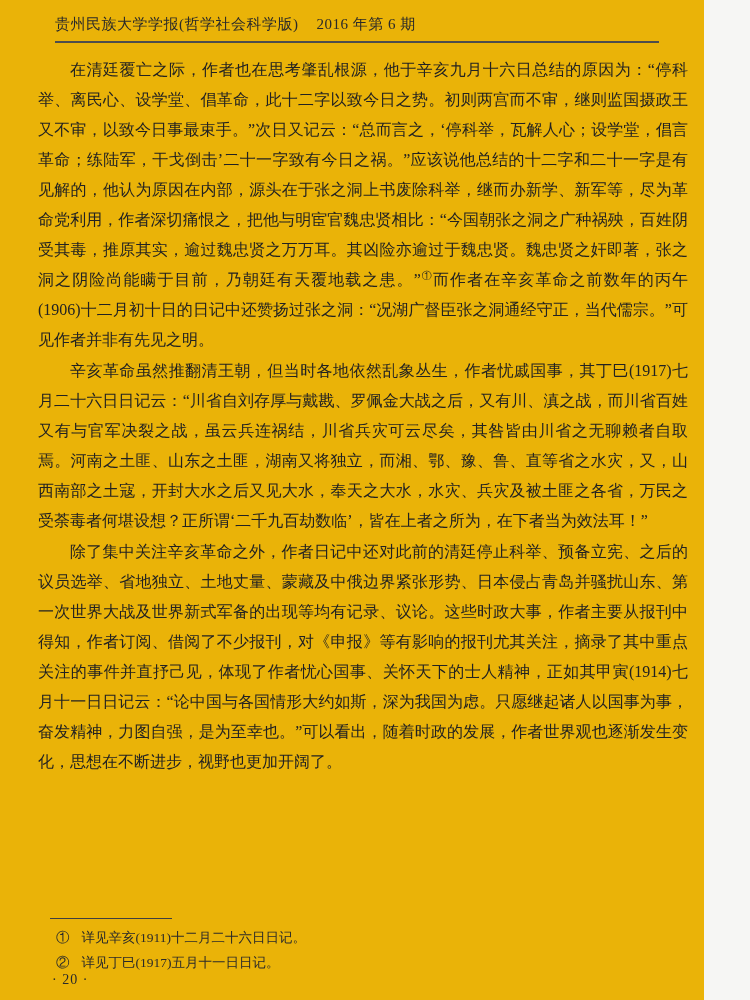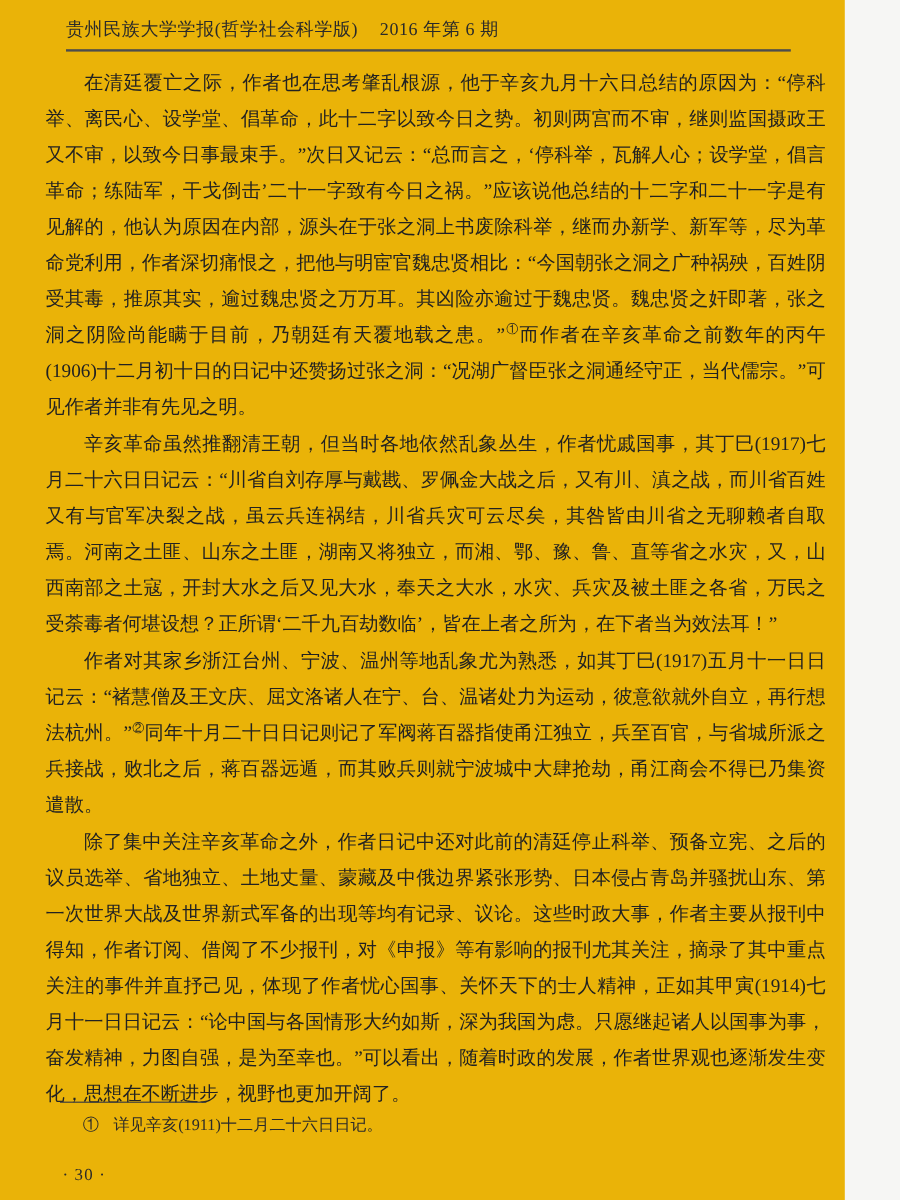--- a/index.html
+++ b/index.html
@@ -51,21 +51,21 @@
   }
   .footnote-rule{
     position:absolute;
     left:50px;top:918px;
     width:122px;
     border-top:1.5px solid #3f3f3f;
     height:0;
   }
   .footnotes{
     position:absolute;
-    left:55px;top:925px;
+    left:42px;top:925px;
     width:650px;
     font-size:13.5px;
     line-height:25px;
     color:#2a2a2a;
   }
   .footnote{white-space:nowrap;}
   .footnote .fn-marker{
     display:inline-block;
     margin-left:14px;
     margin-right:12px;
@@ -85,27 +85,29 @@
 
   <div class="running-head">
     <span>贵州民族大学学报(哲学社会科学版)</span><span class="issue">2016 年第 6 期</span>
   </div>
 
   <div class="header-rule"></div>
 
   <div class="body-text">
     <p><span>在清廷覆亡之际，作者也在思考肇乱根源，他于辛亥九月十六日总结的原因为：“停科举、离民心、设学堂、倡革命，此十二字以致今日之势。初则两宫而不审，继则监国摄政王又不审，以致今日事最束手。”次日又记云：“总而言之，‘停科举，瓦解人心；设学堂，倡言革命；练陆军，干戈倒击’二十一字致有今日之祸。”应该说他总结的十二字和二十一字是有见解的，他认为原因在内部，源头在于张之洞上书废除科举，继而办新学、新军等，尽为革命党利用，作者深切痛恨之，把他与明宦官魏忠贤相比：“今国朝张之洞之广种祸殃，百姓阴受其毒，推原其实，逾过魏忠贤之万万耳。其凶险亦逾过于魏忠贤。魏忠贤之奸即著，张之洞之阴险尚能瞒于目前，乃朝廷有天覆地载之患。”</span><sup class="fn-ref">①</sup><span>而作者在辛亥革命之前数年的丙午(1906)十二月初十日的日记中还赞扬过张之洞：“况湖广督臣张之洞通经守正，当代儒宗。”可见作者并非有先见之明。</span></p>
     <p><span>辛亥革命虽然推翻清王朝，但当时各地依然乱象丛生，作者忧戚国事，其丁巳(1917)七月二十六日日记云：“川省自刘存厚与戴戡、罗佩金大战之后，又有川、滇之战，而川省百姓又有与官军决裂之战，虽云兵连祸结，川省兵灾可云尽矣，其咎皆由川省之无聊赖者自取焉。河南之土匪、山东之土匪，湖南又将独立，而湘、鄂、豫、鲁、直等省之水灾，又，山西南部之土寇，开封大水之后又见大水，奉天之大水，水灾、兵灾及被土匪之各省，万民之受荼毒者何堪设想？正所谓‘二千九百劫数临’，皆在上者之所为，在下者当为效法耳！”</span></p>
-    <p><span>作者对其家乡浙江台州、宁波、温州等地乱象尤为熟悉，如其丁巳(1917)五月十一日日记云：“褚慧僧及王文庆、屈文洛诸人在宁、台、温诸处力为运动，彼意欲就外自立，再行想法杭州。”</span><sup class="fn-ref">②</sup><span>同年十月二十日日记则记了军阀蒋百器指使甬江独立，兵至百官，与省城所派之兵接战，败北之后，蒋百器远遁，而其败兵则就宁波城中大肆抢劫，甬江商会不得已乃集资遣散。</span></p>
     <p><span>除了集中关注辛亥革命之外，作者日记中还对此前的清廷停止科举、预备立宪、之后的议员选举、省地独立、土地丈量、蒙藏及中俄边界紧张形势、日本侵占青岛并骚扰山东、第一次世界大战及世界新式军备的出现等均有记录、议论。这些时政大事，作者主要从报刊中得知，作者订阅、借阅了不少报刊，对《申报》等有影响的报刊尤其关注，摘录了其中重点关注的事件并直抒己见，体现了作者忧心国事、关怀天下的士人精神，正如其甲寅(1914)七月十一日日记云：“论中国与各国情形大约如斯，深为我国为虑。只愿继起诸人以国事为事，奋发精神，力图自强，是为至幸也。”可以看出，随着时政的发展，作者世界观也逐渐发生变化，思想在不断进步，视野也更加开阔了。</span></p>
   </div>
 
   <div class="footnote-rule"></div>
 
   <div class="footnotes">
     <div class="footnote">
       <span class="fn-marker">①</span><span>详见辛亥(1911)十二月二十六日日记。</span>
     </div>
+    <div class="footnote">
+      <span class="fn-marker">②</span><span>详见丁巳(1917)五月十一日日记。</span>
+    </div>
   </div>
 
-  <div class="page-number">· 30 ·</div>
+  <div class="page-number">· 20 ·</div>
 
 </div>
 
 </body></html>

